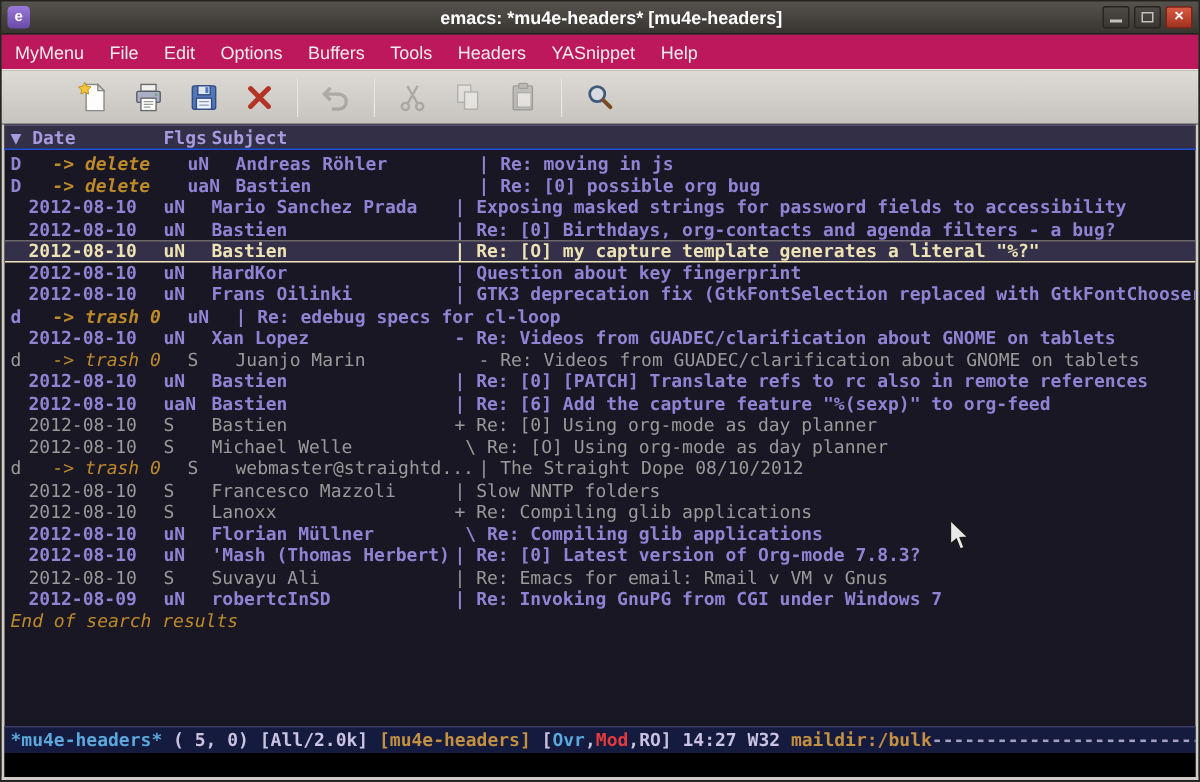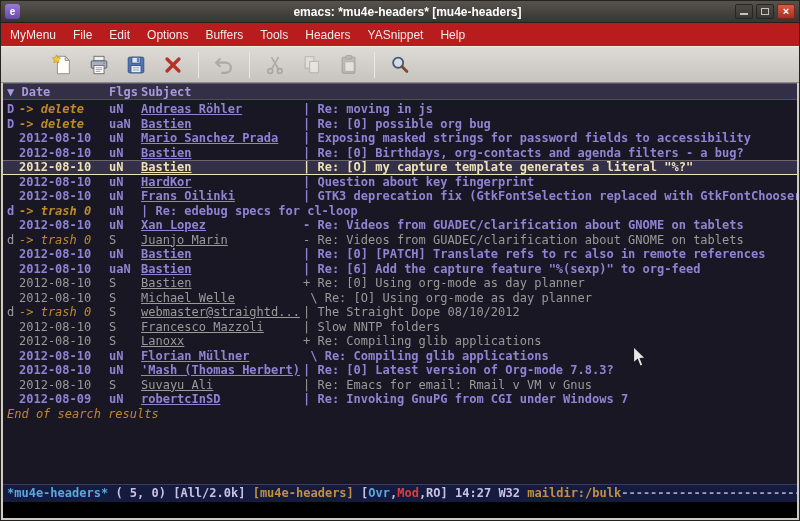--- a/index.html
+++ b/index.html
@@ -19,21 +19,21 @@
               color:#fff; font:bold 10px/15px "Liberation Sans",sans-serif; text-align:center; z-index:1; }
   .win-buttons { margin-left:auto; display:flex; gap:3px; z-index:1; }
   .wbtn { width:18px; height:15px; border-radius:2px; display:flex; align-items:center; justify-content:center; }
   .wbtn.dark { background:linear-gradient(#4d4944,#3a3732); border:1px solid #272421; }
   .glyph-min { width:8px; height:7px; border-bottom:2px solid #c6c2bb; }
   .glyph-max { width:8px; height:7px; border:1px solid #c6c2bb; }
   .wbtn.close { background:linear-gradient(#da5b43,#a23221); border:1px solid #7c2415;
                 color:#fff; font:bold 11px/11px "Liberation Sans",sans-serif; }
 
   
-  .menubar { flex:0 0 23px; height:23px; background:#b91c1c; display:flex; align-items:center;
+  .menubar { flex:0 0 23px; height:23px; background:#be185d; display:flex; align-items:center;
              gap:17px; padding:0 9px; }
   .menu-item { color:#ececec; font:12px "Liberation Sans",sans-serif; cursor:default; }
 
   
   .toolbar { flex:0 0 37px; height:37px; background:linear-gradient(#dedad5,#c7c3be);
              border-top:1px solid #efece8; border-bottom:1px solid #8f8b85;
              display:flex; align-items:center; padding:0 6px 0 46px; gap:7px; }
   .tool-btn { width:30px; height:30px; display:flex; align-items:center; justify-content:center; border-radius:3px; }
   .tool-btn.disabled { opacity:.45; filter:grayscale(1); }
   .tool-sep { width:1px; height:26px; background:#a19d96; border-right:1px solid #ebe8e3; margin:0 3px; }
@@ -43,26 +43,26 @@
            border:2px solid #cfcbc5; border-top:none; background:var(--bg); }
 
   .header-line { flex:0 0 17px; height:17px; background:var(--header_bg); color:var(--header_fg);
                  font:bold 12px/16px "DejaVu Sans Mono",monospace; display:flex; white-space:pre;
                  border-top:1px solid #57506e; border-bottom:1px solid #1d4ed8; padding-left:4px; overflow:hidden; }
   .h-date { width:102px; } .h-flags { width:32px; } .h-from { width:162px; } .h-subject { flex:1; }
 
   .buffer { flex:1; overflow:hidden; padding-top:2px; font:12px/14.5px "DejaVu Sans Mono",monospace; }
   .row { display:flex; white-space:pre; height:14.5px; padding-left:4px; overflow:hidden; }
   .c-mark { width:12px; } .c-date { width:90px; } .c-flags { width:32px; }
-  .c-from { width:162px; overflow:hidden;text-decoration:underline; } .c-subject { flex:1; overflow:hidden; }
+  .c-from { width:162px; overflow:hidden; } .c-subject { flex:1; overflow:hidden; }
   .st-unread { color:var(--unread); font-weight:bold; }
   .st-read   { color:var(--read); }
   .st-current { color:var(--current_fg); font-weight:bold; background:var(--current_bg);
                 box-shadow: inset 0 -1px 0 0 var(--current_fg), inset 0 1px 0 0 rgba(240,227,187,.30); }
-  .markdate { color:var(--marked); font-style:italic; }
+  .markdate { color:var(--marked); font-style:italic;margin-left:16px; }
   .end-marker { color:var(--marked); font-style:italic; padding-left:4px;
                 font:italic 12px/14.5px "DejaVu Sans Mono",monospace; white-space:pre; }
 
   .modeline { flex:0 0 18px; height:18px; background:var(--modeline_bg); color:var(--modeline_fg);
               font:bold 12px/17px "DejaVu Sans Mono",monospace; white-space:pre; overflow:hidden;
               padding-left:4px; border-top:1px solid #3c3c66; }
   .ml-plain  { color:var(--modeline_fg); }
   .ml-cyan   { color:var(--cyan); }
   .ml-red    { color:var(--red);margin-top:16px; }
   .ml-orange { color:var(--orange); }

